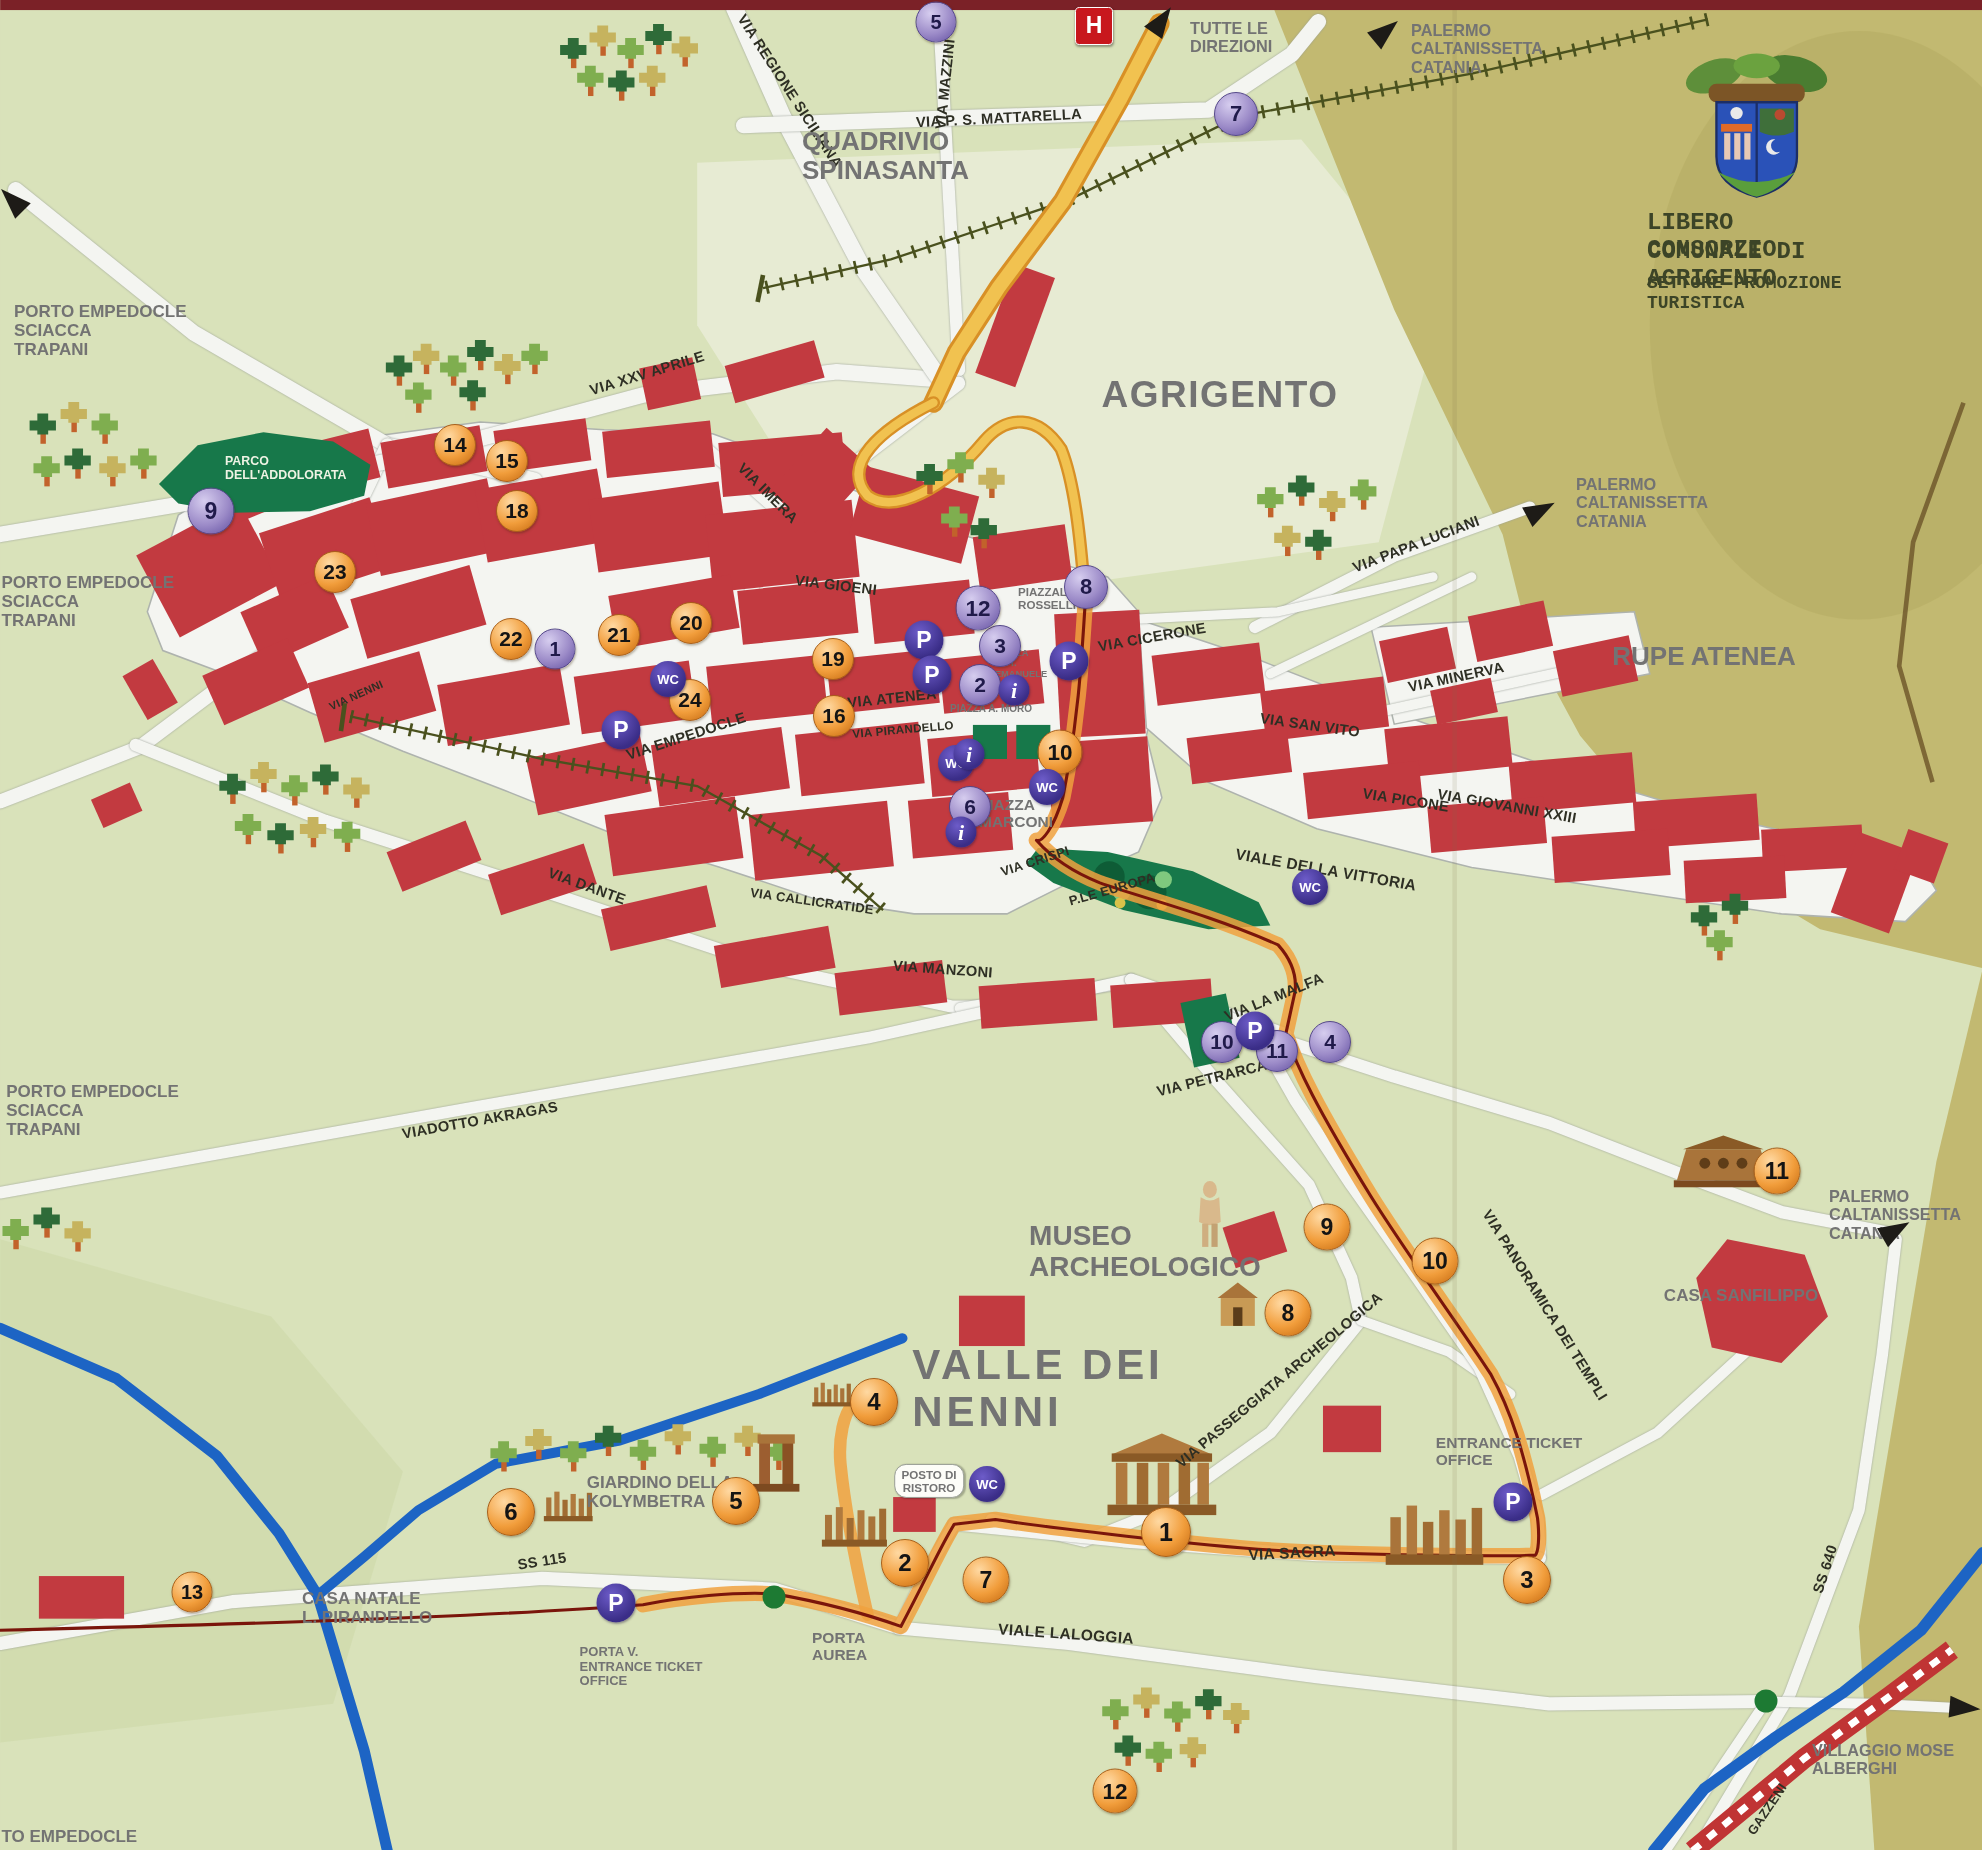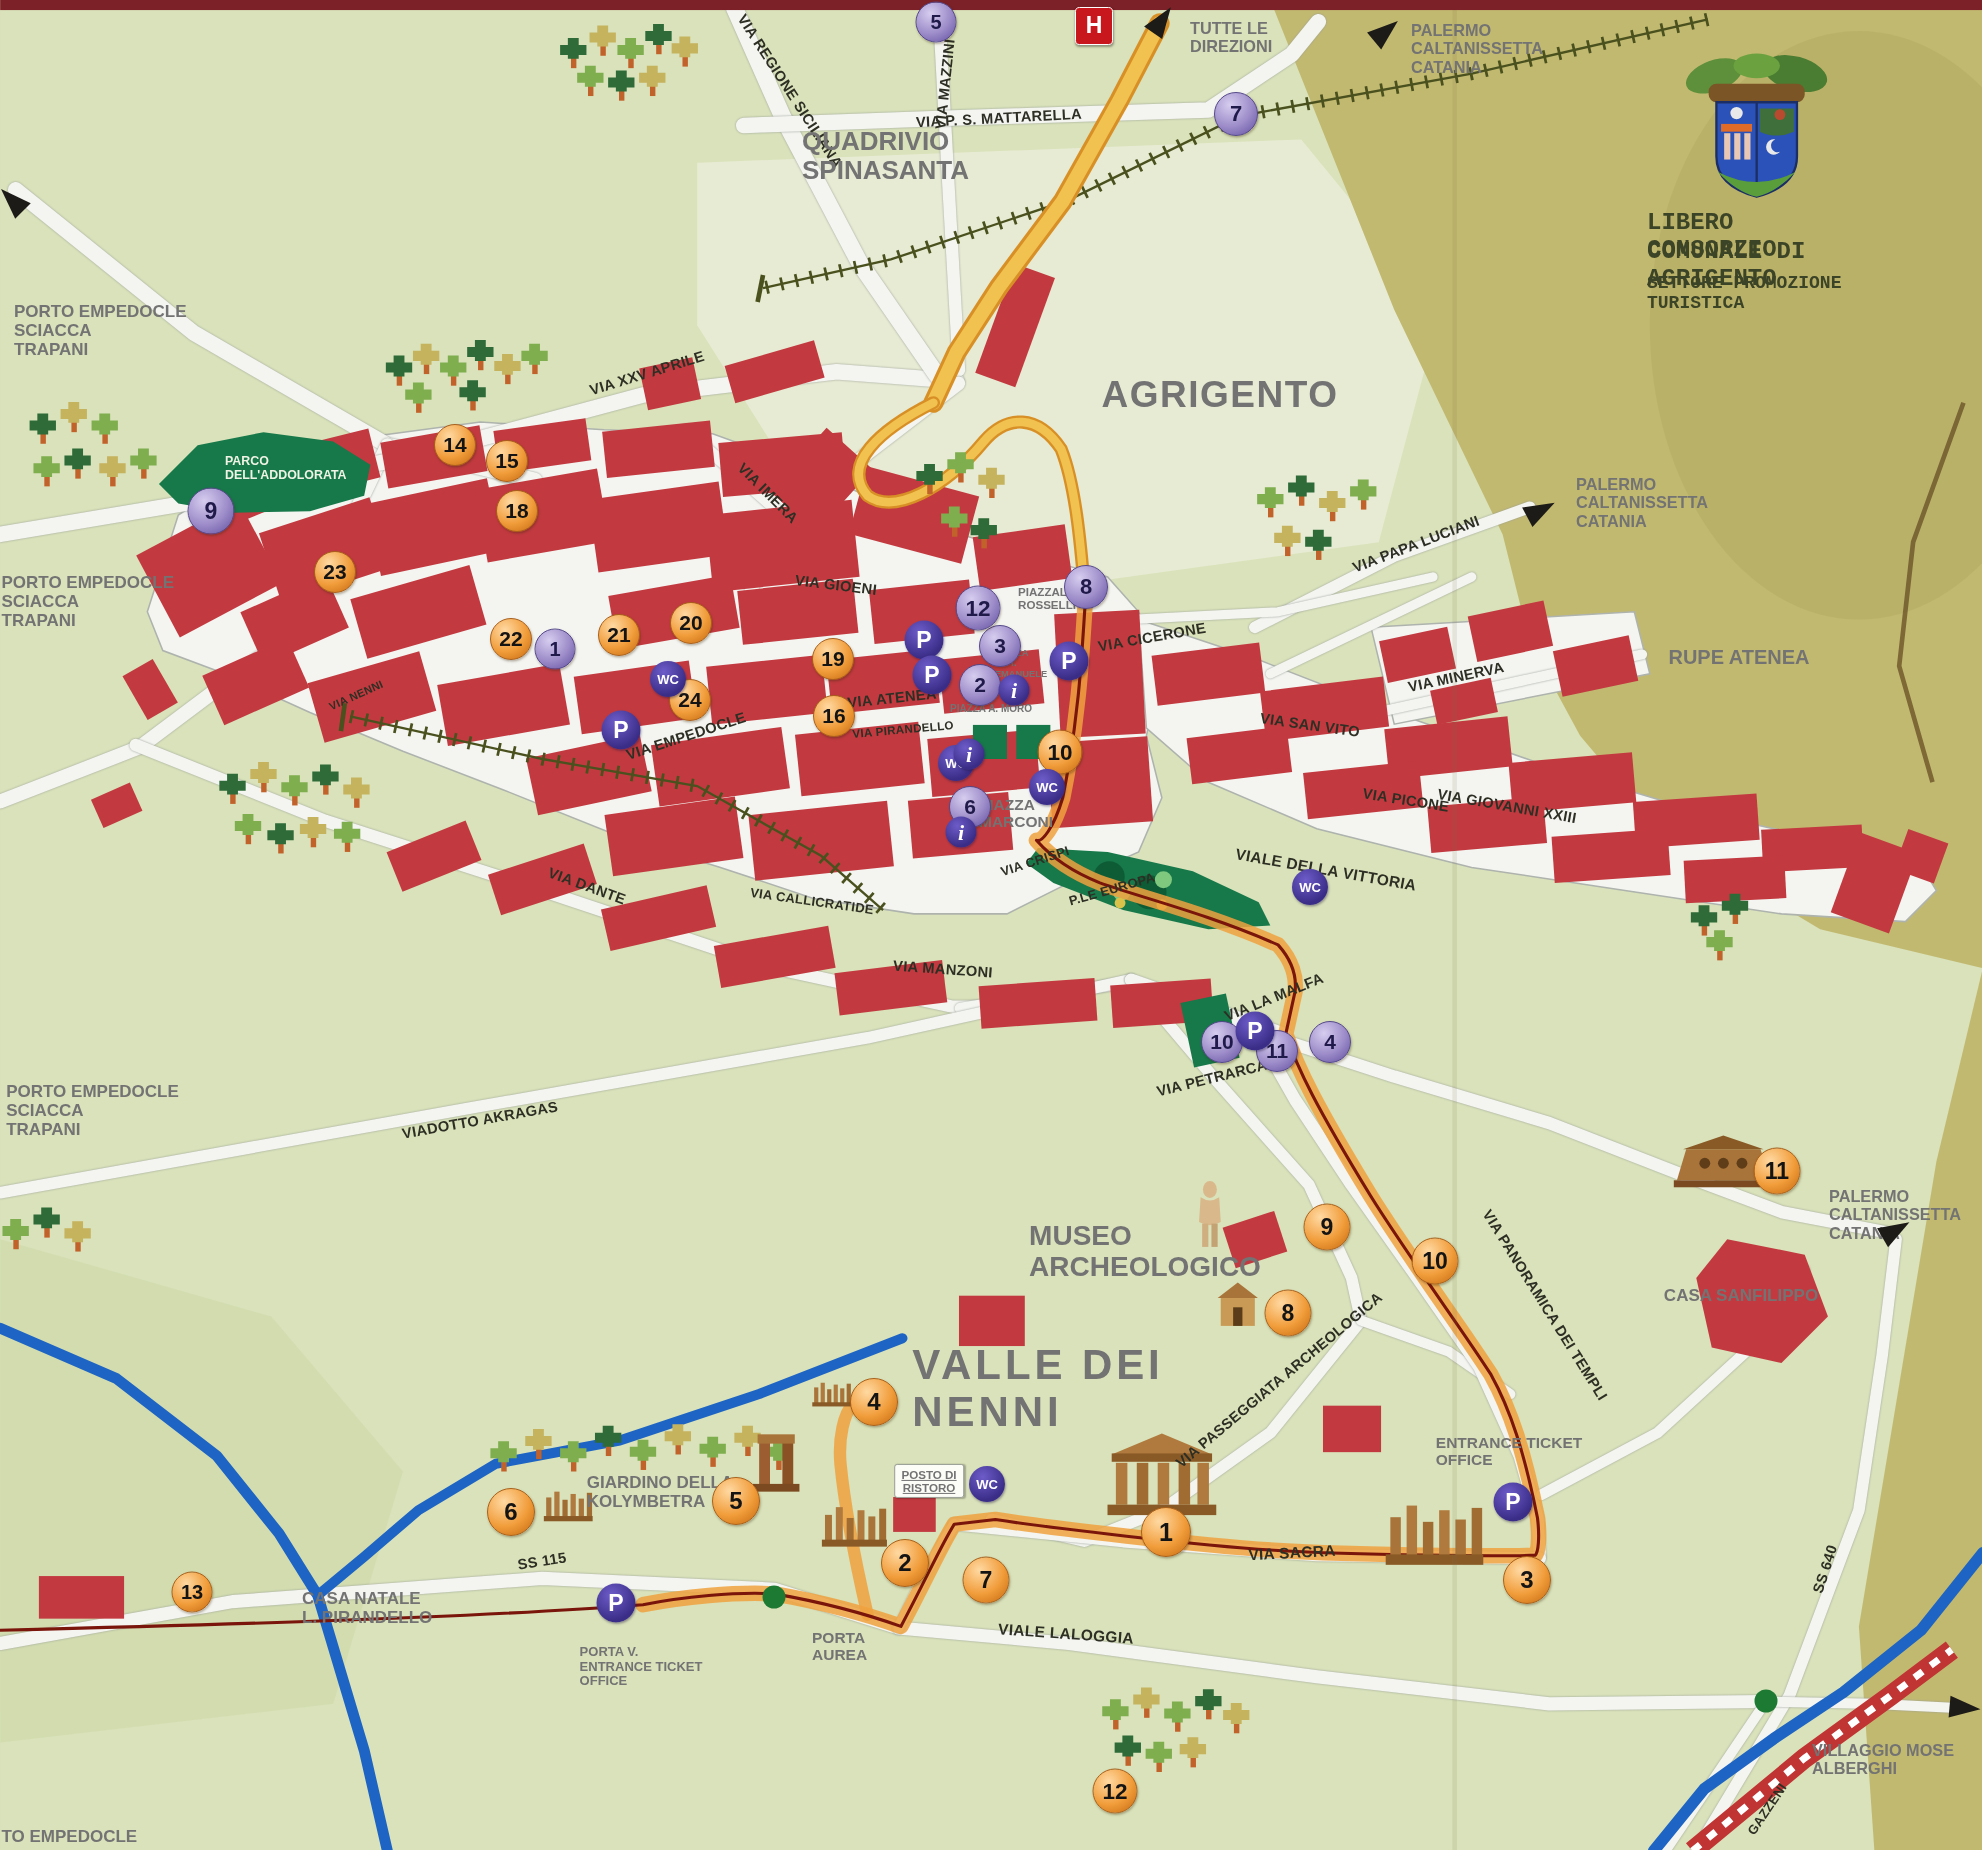--- a/index.html
+++ b/index.html
@@ -8,22 +8,22 @@
   #geo{position:absolute;left:0;top:0;}
   .roads path, .roads polyline{fill:none;stroke:#f4f5f1;stroke-linecap:round;stroke-linejoin:round;
          filter:drop-shadow(0 0 1.5px #989e96);}
   .slabel{position:absolute;font-weight:bold;color:#2e2f24;white-space:pre;
           transform:translate(-50%,-50%) rotate(var(--r,0deg));letter-spacing:0.3px;}
   .plabel{position:absolute;font-weight:bold;color:#737373;white-space:pre-line;line-height:1.12;
           transform:translate(-50%,-50%) rotate(var(--r,0deg));}
   .plabel.left{transform:translate(0,-50%) rotate(var(--r,0deg));text-align:left;}
   .plabel.white{color:#eef3e4;}
   .plabel.serif{font-family:Liberation Mono, monospace;color:#3c4427;}
-  .plabel.box{background:#fdfdf8;border:1.5px solid #9a9f96;border-radius:3px;padding:3.1px 6.2px;
-          text-align:center;box-shadow:0.8px 0.8px 1.5px rgba(0,0,0,.25);text-decoration:underline;}
+  .plabel.box{background:#fdfdf8;border:1.5px solid #9a9f96;border-radius:12px;padding:3.1px 6.2px;
+          text-align:center;box-shadow:0.8px 0.8px 1.5px rgba(0,0,0,.25);}
   .mk{position:absolute;border-radius:50%;display:flex;align-items:center;justify-content:center;
       transform:translate(-50%,-50%);font-weight:bold;color:#141414;
       box-shadow:0.8px 1.5px 2.3px rgba(60,40,10,.35);}
   .mk.orange{background:radial-gradient(circle at 35% 28%,#ffd9a2,#f19d3b 55%,#cd7318 90%);border:0.8px solid #a9601a;}
   .mk.purple{background:radial-gradient(circle at 35% 28%,#d6cdef,#9c8bc8 55%,#6e5ca9 90%);
              border:0.8px solid #55488a;color:#201a4a;}
   .badge{position:absolute;border-radius:50%;display:flex;align-items:center;justify-content:center;
       transform:translate(-50%,-50%);font-weight:bold;color:#fff;
       background:radial-gradient(circle at 38% 30%,#6d5cc9,#3a2d87 70%);box-shadow:0.8px 1.5px 2.3px rgba(30,20,60,.4);}
   .badge.i{font-family:"Liberation Serif",serif;font-style:italic;}
@@ -412,21 +412,21 @@
 DIREZIONI</div>
       <div class="plabel left" style="left: 1411px; top: 48px; font-size: 16.3px;">PALERMO
 CALTANISSETTA
 CATANIA</div>
       <div class="plabel left" style="left: 1576px; top: 502px; font-size: 16.3px;">PALERMO
 CALTANISSETTA
 CATANIA</div>
       <div class="plabel left" style="left: 1829px; top: 1214px; font-size: 16.3px;">PALERMO
 CALTANISSETTA
 CATANIA</div>
-      <div class="plabel" style="left: 1704px; top: 657px; font-size: 20px; margin-left: 35px;">RUPE ATENEA</div>
+      <div class="plabel" style="left: 1704px; top: 657px; font-size: 26px;">RUPE ATENEA</div>
       <div class="plabel left white" style="left: 225px; top: 469px; font-size: 12.4px;">PARCO
 DELL'ADDOLORATA</div>
       <div class="plabel" style="left: 1047px; top: 598px; font-size: 11.6px;">PIAZZALE
 ROSSELLI</div>
       <div class="plabel" style="left: 1021px; top: 664px; font-size: 9.3px;">PIAZZA
 VITT.
 EMANUELE</div>
       <div class="plabel" style="left: 991px; top: 709px; font-size: 10px;">PIAZZA A. MORO</div>
       <div class="plabel" style="left: 1016px; top: 813px; font-size: 15.5px;">PIAZZA
 MARCONI</div>

